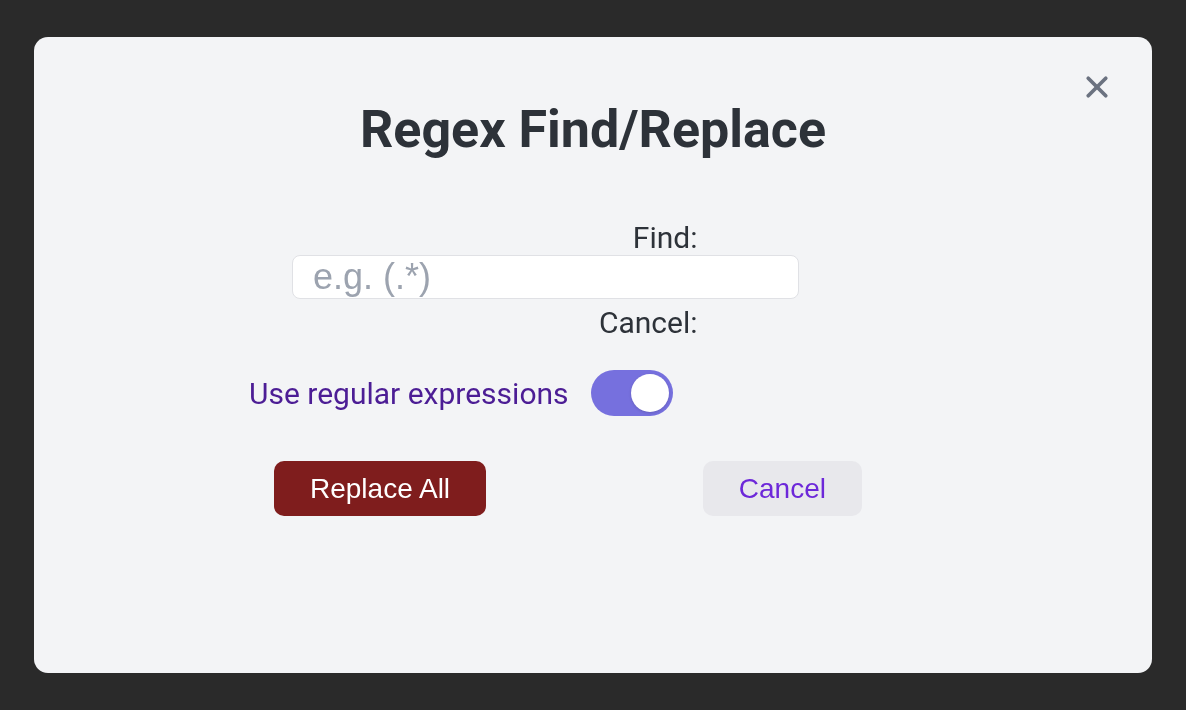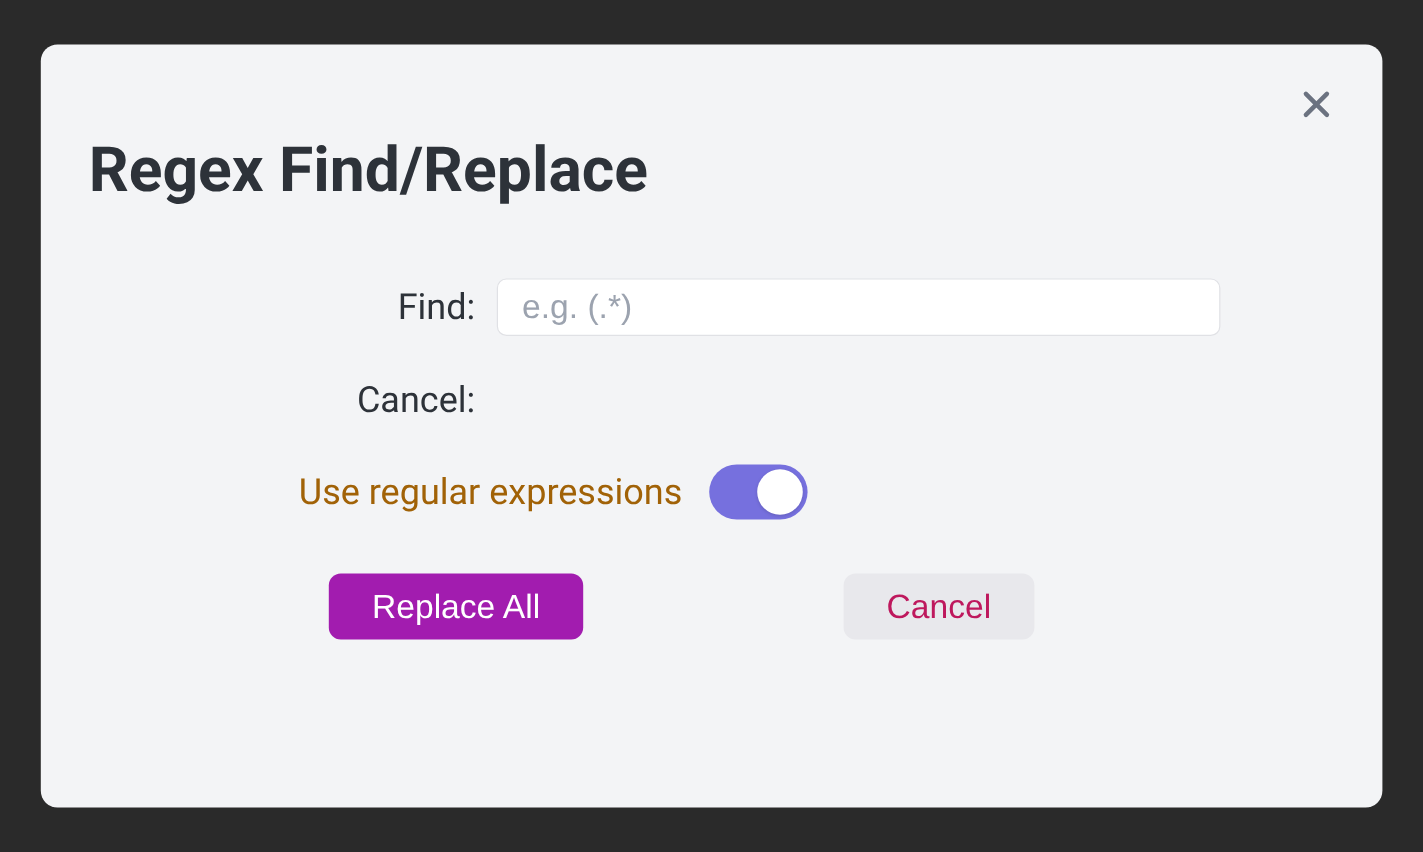--- a/index.html
+++ b/index.html
@@ -30,62 +30,64 @@
       right: 35px;
       width: 40px;
       height: 40px;
       cursor: pointer;
       color: #6b7280;
       display: flex;
       align-items: center;
       justify-content: center;
     }
     .title {
+      text-align: center;
       font-size: 52px;
       font-weight: 700;
       color: #2d3239;
-      margin-top: 34px;
+      margin-top: 22px;
       margin-bottom: 60px;
     }
     .form-row {
       display: flex;
       align-items: center;
-      margin-bottom: 36px;
+      margin-bottom: 6px;
       padding: 0 95px 0 0;
+      flex-direction: column;
     }
     .form-label {
       width: 340px;
       text-align: right;
       font-size: 30px;
       color: #2d3239;
       padding-right: 18px;
     }
     .form-input {
       flex: 1;
       height: 48px;
       border: 1px solid #e0e1e5;
       border-radius: 8px;
       background: #fff;
-      font-size: 28px;
+      font-size: 36px;
       padding: 0 20px;
       color: #2d3239;
     }
     .form-input::placeholder {
       color: #9ca3af;
     }
     .toggle-row {
       display: flex;
       align-items: center;
       margin-top: 30px;
       margin-bottom: 30px;
       padding-left: 175px;
     }
     .toggle-label {
       font-size: 30px;
-      color: #a16207;
+      color: #4c1d95;
       margin-right: 22px;
     }
     .toggle {
       width: 82px;
       height: 46px;
       border-radius: 23px;
       position: relative;
       cursor: pointer;
     }
     .toggle.on {
@@ -120,26 +122,26 @@
       border-radius: 10px;
       font-size: 28px;
       border: none;
       cursor: pointer;
       padding: 0 36px;
       display: flex;
       align-items: center;
       justify-content: center;
     }
     .btn-primary {
-      background: #a21caf;
+      background: #7f1d1d;
       color: #fff;
     }
     .btn-secondary {
       background: #e8e8ec;
-      color: #be185d;
+      color: #6d28d9;
     }
   </style>
 </head>
 <body>
 
 <div class="modal">
   <div class="close-btn">
     <svg width="30" height="30" viewBox="0 0 24 24" fill="none" stroke="currentColor" stroke-width="3" stroke-linecap="round">
       <line x1="5" y1="5" x2="19" y2="19"></line>
       <line x1="19" y1="5" x2="5" y2="19"></line>

